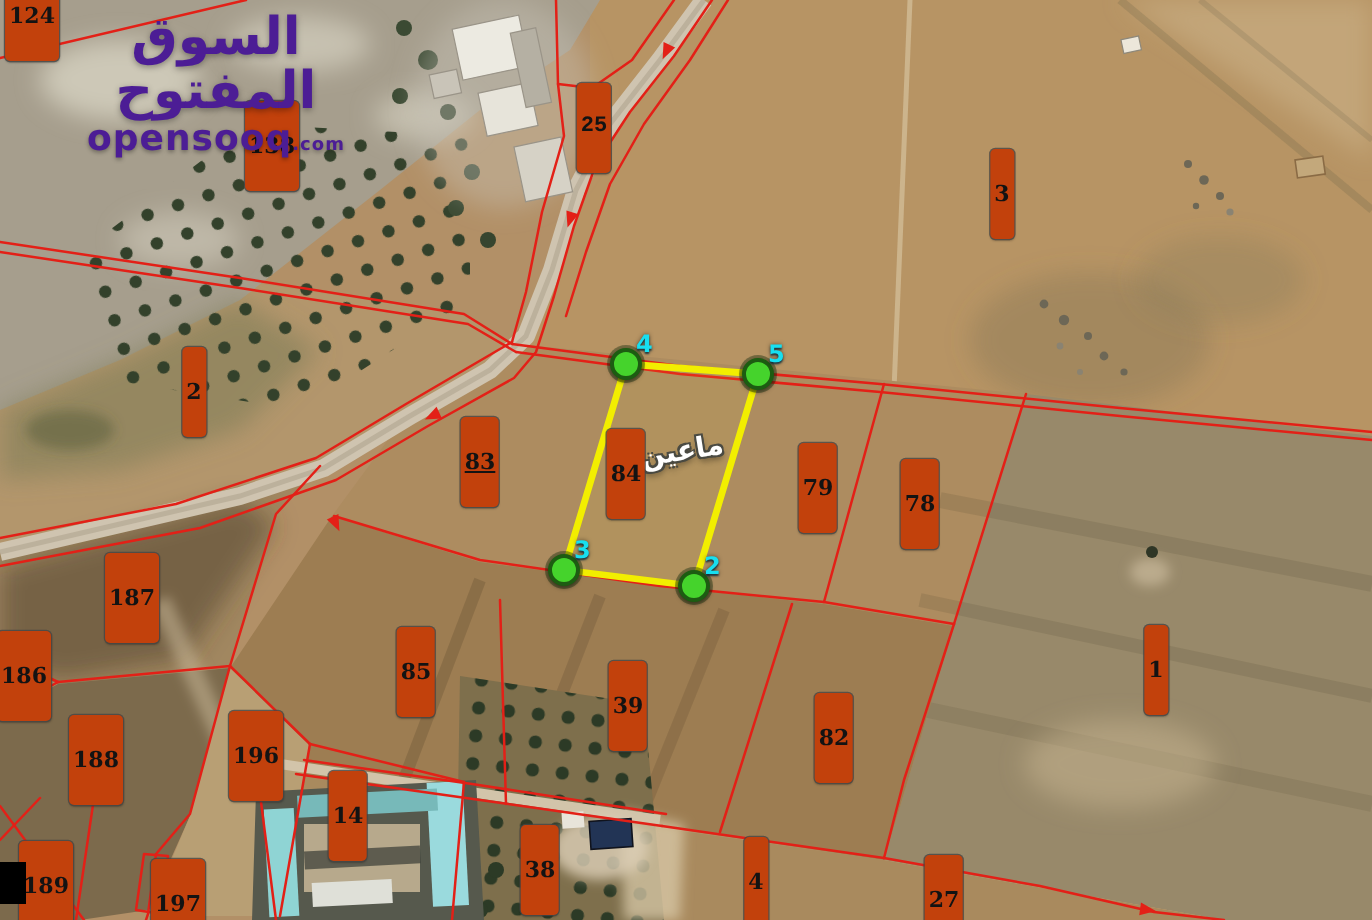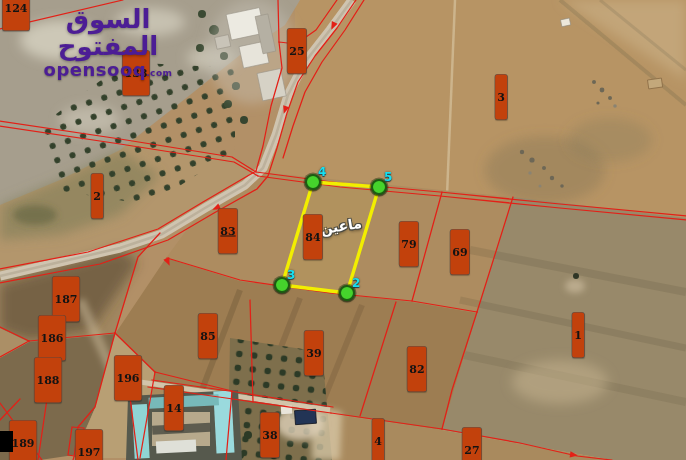--- a/index.html
+++ b/index.html
@@ -217,29 +217,29 @@
     </g>
 
     <polygon id="plot-poly" class="plot-outline" points="313,182 379,187 347,293 282,285"></polygon>
   </svg>
 
   <div class="plot-name">ماعين</div>
 
   <div class="layer">
       <div class="plabel" style="left: 16px; top: 8px;">124</div>
       <div class="plabel" style="left: 136px; top: 73px;">138</div>
-      <div class="plabel" style="left: 297px; top: 51px;">25</div>
+      <div class="plabel" style="left: 297px; top: 64px; font-family: Liberation Mono, monospace;">25</div>
       <div class="plabel" style="left: 501px; top: 97px;">3</div>
       <div class="plabel" style="left: 97px; top: 196px;">2</div>
-      <div class="plabel" style="left: 228px; top: 231px; text-decoration: underline;">83</div>
+      <div class="plabel" style="left: 240px; top: 231px; text-decoration: underline;">83</div>
       <div class="plabel" style="left: 313px; top: 237px;">84</div>
       <div class="plabel" style="left: 394px; top: 244px; margin-left: 15px;">79</div>
-      <div class="plabel" style="left: 460px; top: 252px;">69</div>
+      <div class="plabel" style="left: 460px; top: 252px;">78</div>
       <div class="plabel" style="left: 66px; top: 299px; text-align: center;">187</div>
-      <div class="plabel" style="left: 12px; top: 338px; margin-left: 40px;">186</div>
+      <div class="plabel" style="left: 12px; top: 338px;">186</div>
       <div class="plabel" style="left: 208px; top: 336px;">85</div>
       <div class="plabel" style="left: 578px; top: 335px;">1</div>
       <div class="plabel" style="left: 48px; top: 380px;">188</div>
       <div class="plabel" style="left: 128px; top: 378px;">196</div>
       <div class="plabel" style="left: 314px; top: 353px;">39</div>
       <div class="plabel" style="left: 417px; top: 369px;">82</div>
       <div class="plabel" style="left: 174px; top: 408px; text-align: center;">14</div>
       <div class="plabel" style="left: 23px; top: 443px;">189</div>
       <div class="plabel" style="left: 89px; top: 452px;">197</div>
       <div class="plabel" style="left: 270px; top: 435px;">38</div>

